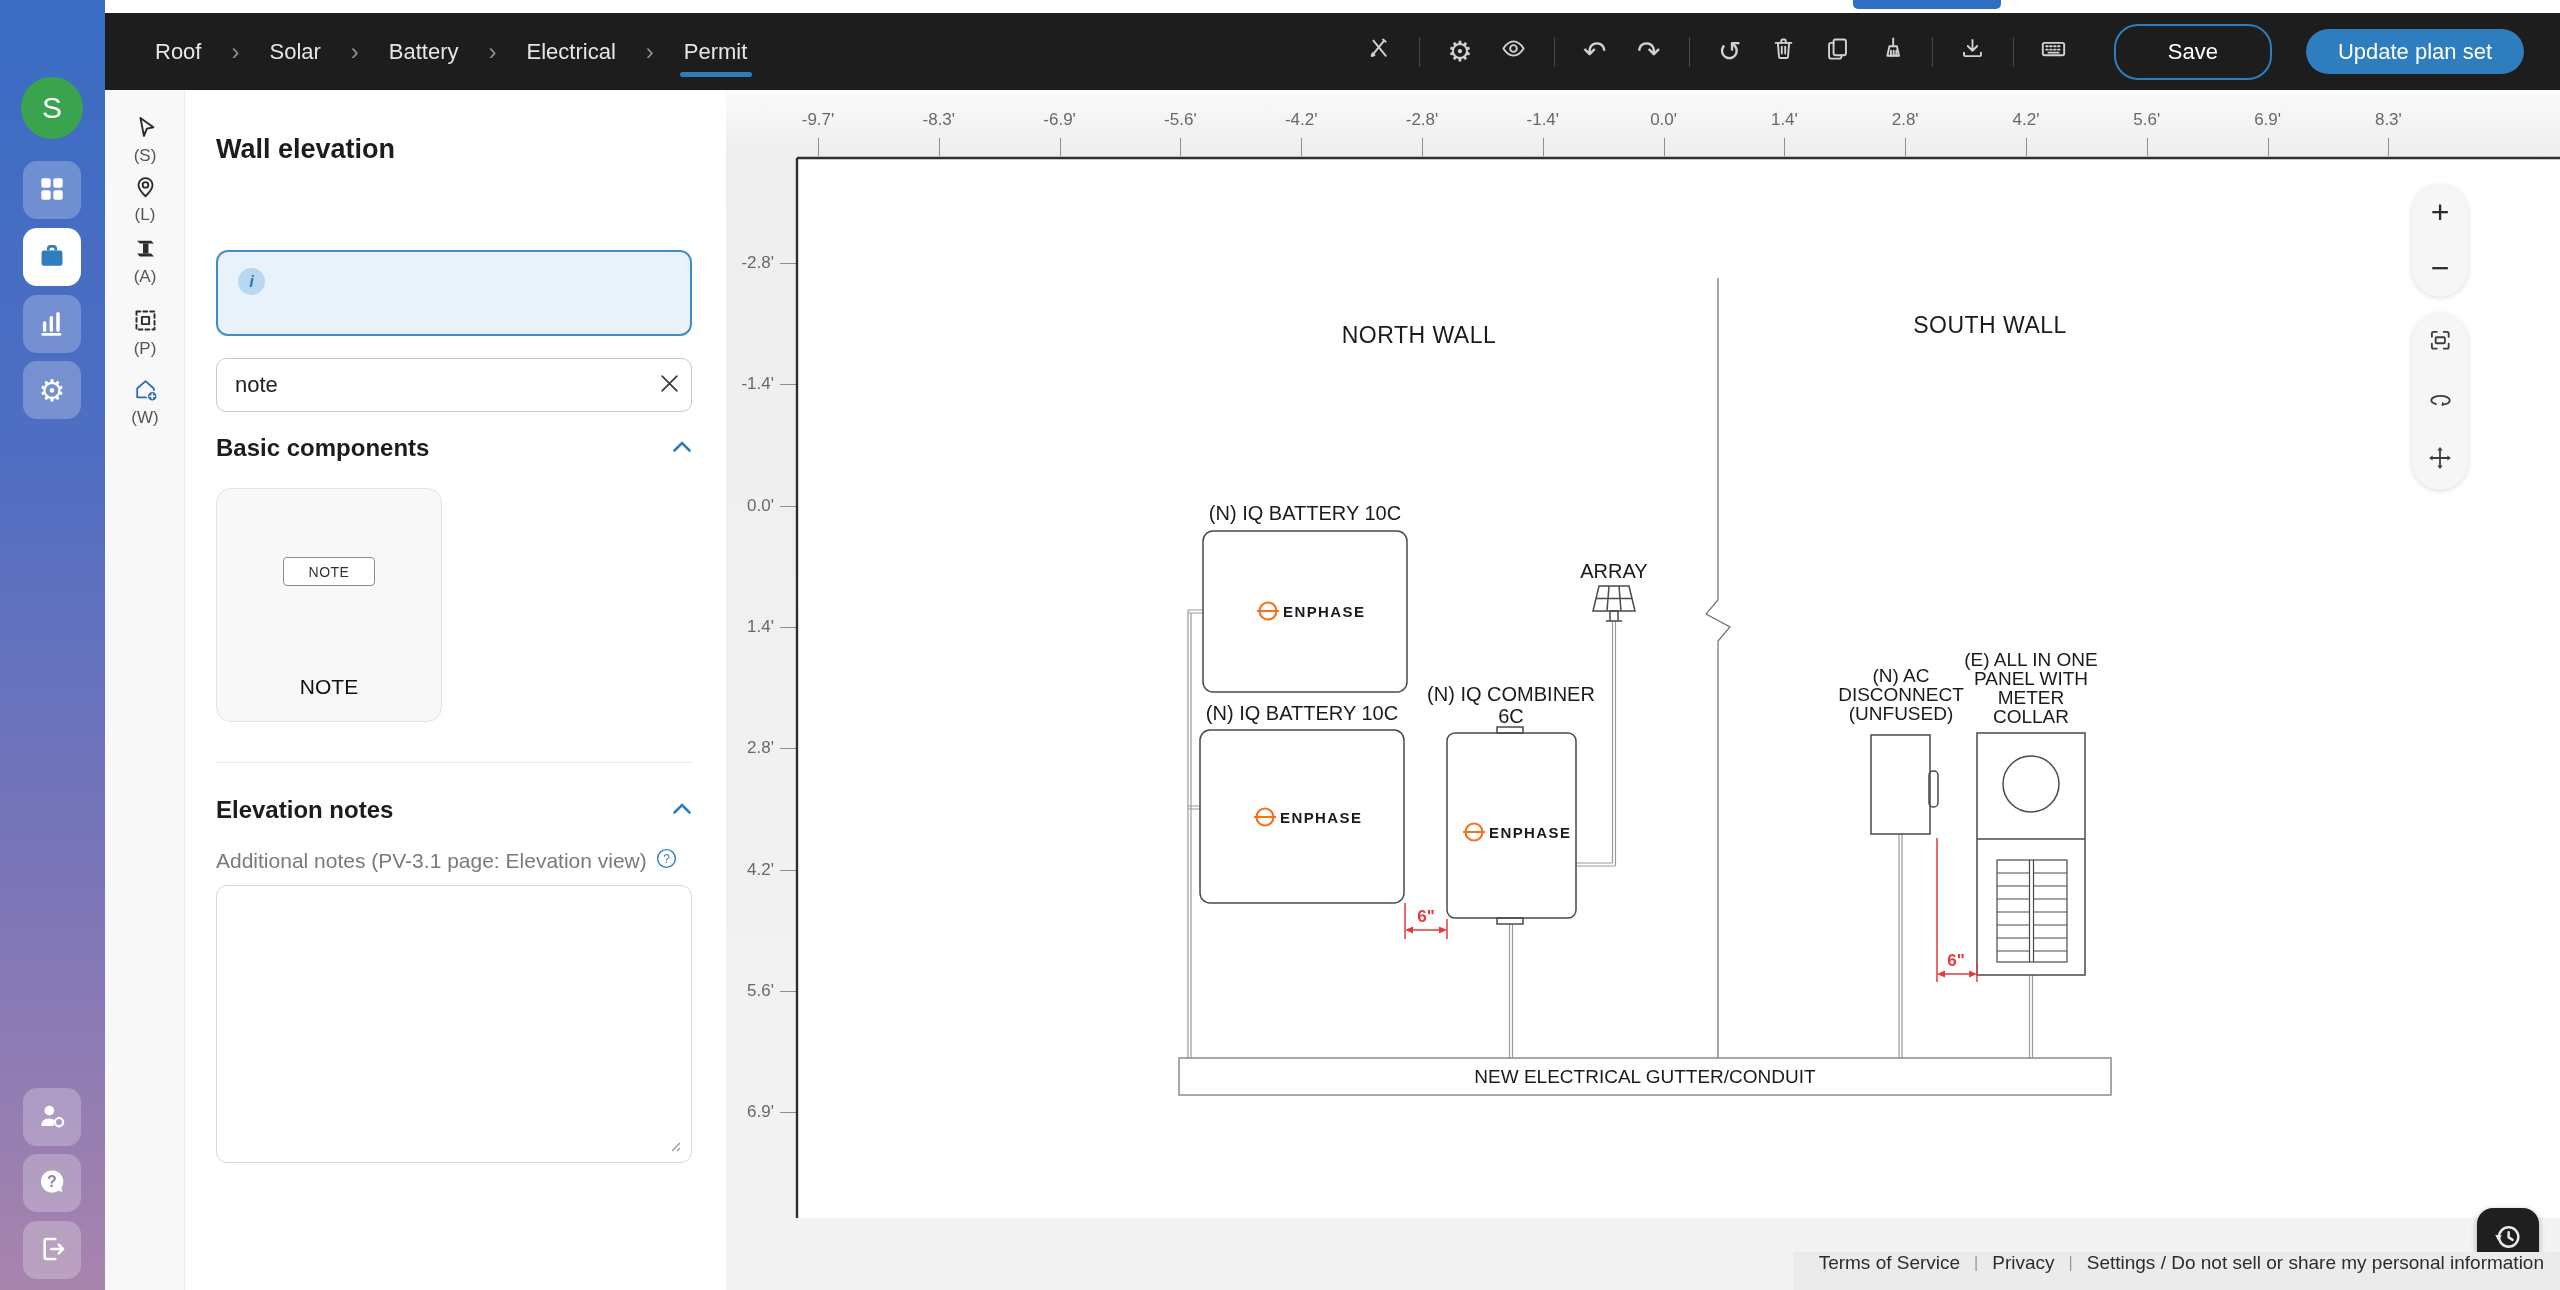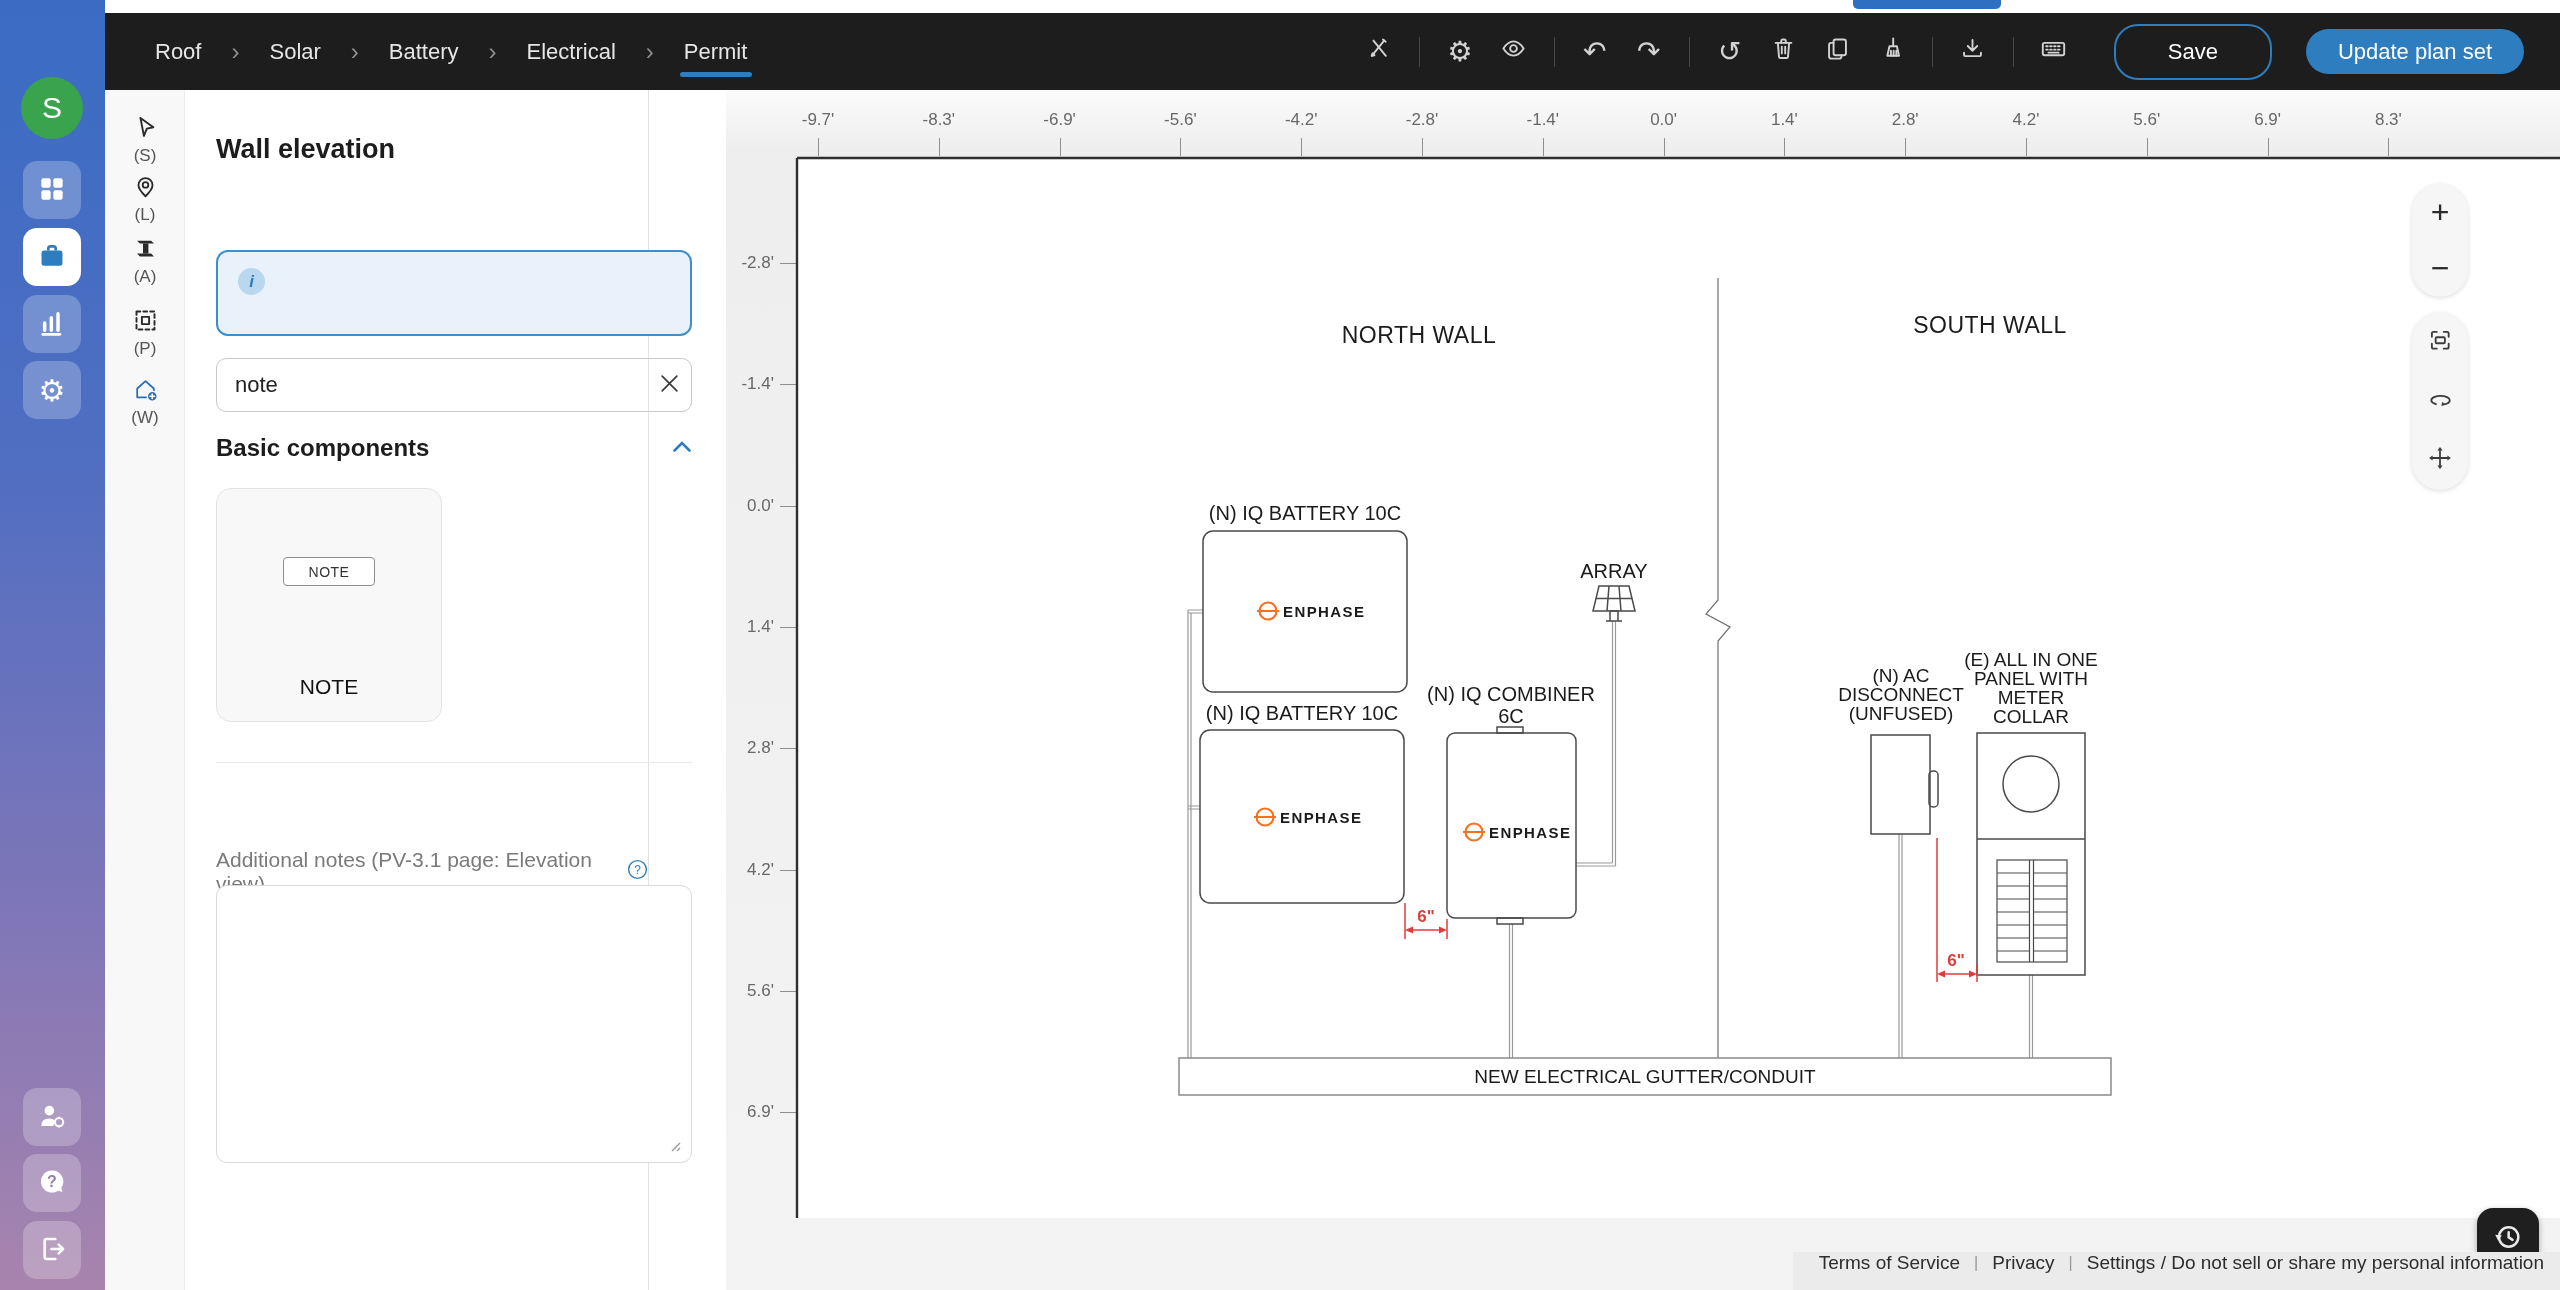--- a/index.html
+++ b/index.html
@@ -39,21 +39,21 @@
     border:none; color:#fff; font-size:22px; cursor:pointer; }
 
   
   .toolrail { position:absolute; left:105px; top:90px; width:80px; height:1200px; background:#f8f8f8;
     border-right:1px solid #ececec; }
   .tool { position:absolute; left:0; width:80px; text-align:center; cursor:pointer; }
   .tool svg { width:27px; height:27px; stroke:#2b2b2b; fill:none; stroke-width:1.7; stroke-linecap:round; stroke-linejoin:round; }
   .tool .tlabel { font-size:17px; color:#555; margin-top:1px; }
 
   
-  .panel { position:absolute; left:186px; top:90px; width:463px; height:1200px; background:#fff;
+  .panel { position:absolute; left:186px; top:90px; width:608px; height:1200px; background:#fff;
     border-right:1px solid #e2e2e2; }
   .p-title { position:absolute; left:30px; top:44px; font-size:27px; font-weight:600; color:#1c1c1c; }
   .switchrow { position:absolute; left:30px; top:103px; display:flex; align-items:center; gap:16px; }
   .switch { width:58px; height:31px; border-radius:16px; background:#2878bd; position:relative; cursor:pointer; }
   .switch .knob { position:absolute; right:3px; top:3px; width:25px; height:25px; border-radius:50%; background:#fff; }
   .switchrow .slabel { font-size:22px; color:#222; }
   .infobox { position:absolute; left:30px; top:160px; width:476px; height:86px; background:#e9f2fb;
     border:2px solid #3d8ec9; border-radius:12px; display:flex; gap:14px; padding:16px 14px 0 20px; }
   .infobox .iic { width:27px; height:27px; border-radius:50%; background:#b9d7ef; color:#2e7dbe; flex:none;
     display:flex; align-items:center; justify-content:center; font-size:17px; font-weight:bold; font-style:italic; }
@@ -315,20 +315,26 @@
         </svg></span>
   </div>
 
   <div class="compcard">
     <div class="compthumb">NOTE</div>
     <div class="complabel">NOTE</div>
   </div>
 
   <div class="pdivider"></div>
 
+  <div class="sechdr" style="top:706px">
+    <span class="stx">Elevation notes</span>
+    <span><svg viewBox="0 0 20 13">
+          <path d="M2.5 10.5 10 3l7.5 7.5"></path>
+        </svg></span>
+  </div>
 
   <div class="noteslabel">
     <span>Additional notes (PV-3.1 page: Elevation view)</span>
     <span><svg viewBox="0 0 22 22">
           <circle cx="11" cy="11" r="9.3" stroke="#2e7dbe" stroke-width="1.5" fill="none"></circle>
           <text x="11" y="15.2" text-anchor="middle" font-size="12.5" fill="#2e7dbe" font-family="Liberation Sans,sans-serif">?</text>
         </svg></span>
   </div>
 
   <textarea class="notesarea" style=""></textarea>

